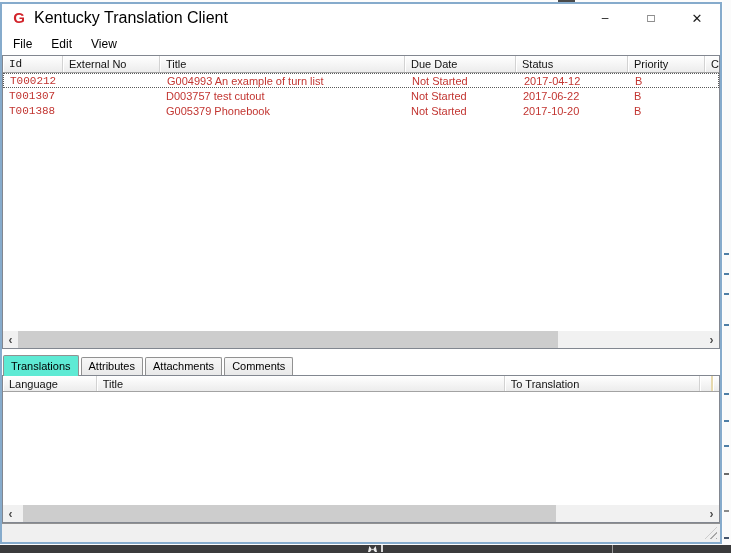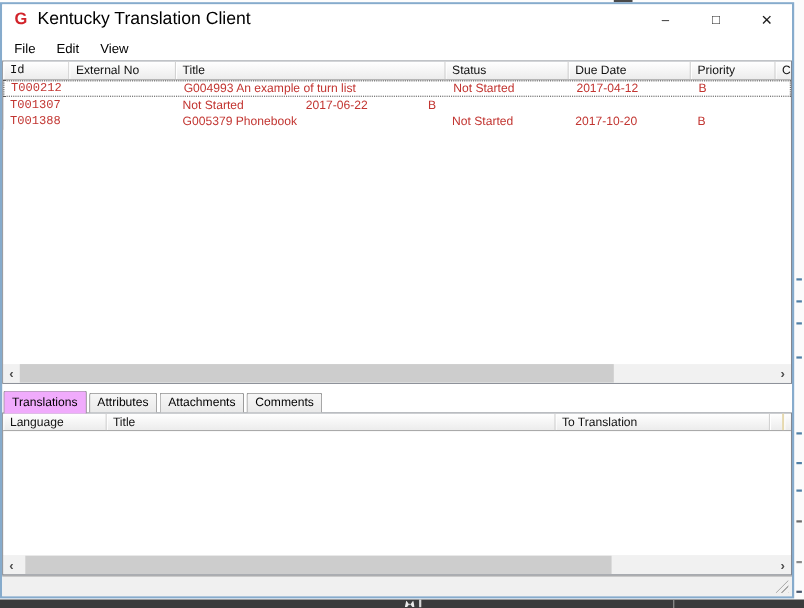--- a/index.html
+++ b/index.html
@@ -54,21 +54,21 @@
   .sb-arrow { flex:0 0 15px; text-align:center; font-size:12px; font-weight:bold; color:#4c4c4c; line-height:16px; }
   .sb-thumb { height:17px; background:#cdcdcd; }
   .thumb-main { width:540px; }
   .thumb-bottom { width:533px; margin-left:5px; }
   .sb-track { flex:1; }
 
   
   .tabstrip { position:absolute; top:350px; left:1px; height:21px; display:flex; align-items:flex-end; z-index:3; }
   .tab { height:18px; padding:2px 7px 0 7px; font-size:11px; color:#000; background:linear-gradient(#f7f7f7,#e9e9e9);
          border:1px solid #919191; border-bottom:none; border-radius:2px 2px 0 0; margin-right:2px; white-space:nowrap; }
-  .tab.selected { height:21px; background:#f0abfc; margin-bottom:-1px; padding-top:4px; z-index:4; position:relative; }
+  .tab.selected { height:21px; background:#5eead4; margin-bottom:-1px; padding-top:4px; z-index:4; position:relative; }
 
   
   .panel { position:absolute; top:371px; left:0; right:0; height:148px; border:1px solid #828790;
            background:#e5e5e5; display:flex; flex-direction:column; z-index:2; }
   .panel-header { flex:0 0 16px; display:flex; background:linear-gradient(#ffffff,#ececec); border-bottom:1px solid #a3a3a3; }
   .p-lang{width:94px;} .p-title{width:410px;} .p-totr{width:196px;}
   .p-fill{width:13px; border-right:2px solid #e6d9ae;}
   .p-rest{flex:1;}
   .panel-body { flex:1; background:#fff; }
 
@@ -119,38 +119,39 @@
         <div class="menu-item">File</div>
         <div class="menu-item">Edit</div>
         <div class="menu-item">View</div>
       </div>
 
       <div class="listview">
         <div class="lv-header">
           <div class="hcol w-id">Id</div>
           <div class="hcol w-ext">External No</div>
           <div class="hcol w-title">Title</div>
+          <div class="hcol w-due">Due Date</div>
           <div class="hcol w-status">Status</div>
-          <div class="hcol w-due">Due Date</div>
           <div class="hcol w-pri">Priority</div>
           <div class="hcol w-rest" style="border-right:none;">C</div>
         </div>
         <div class="lv-rows">
           <div class="lv-row focused">
             <div class="cell w-id">T000212</div>
             <div class="cell w-ext"></div>
             <div class="cell w-title">G004993 An example of turn list</div>
             <div class="cell w-status">Not Started</div>
             <div class="cell w-due">2017-04-12</div>
             <div class="cell w-pri">B</div>
             <div class="cell w-rest"></div>
           </div>
           <div class="lv-row">
             <div class="cell w-id">T001307</div>
             <div class="cell w-ext"></div>
+            <div class="cell w-title">D003757 test cutout</div>
             <div class="cell w-status">Not Started</div>
             <div class="cell w-due">2017-06-22</div>
             <div class="cell w-pri">B</div>
             <div class="cell w-rest"></div>
           </div>
           <div class="lv-row">
             <div class="cell w-id">T001388</div>
             <div class="cell w-ext"></div>
             <div class="cell w-title">G005379 Phonebook</div>
             <div class="cell w-status">Not Started</div>

